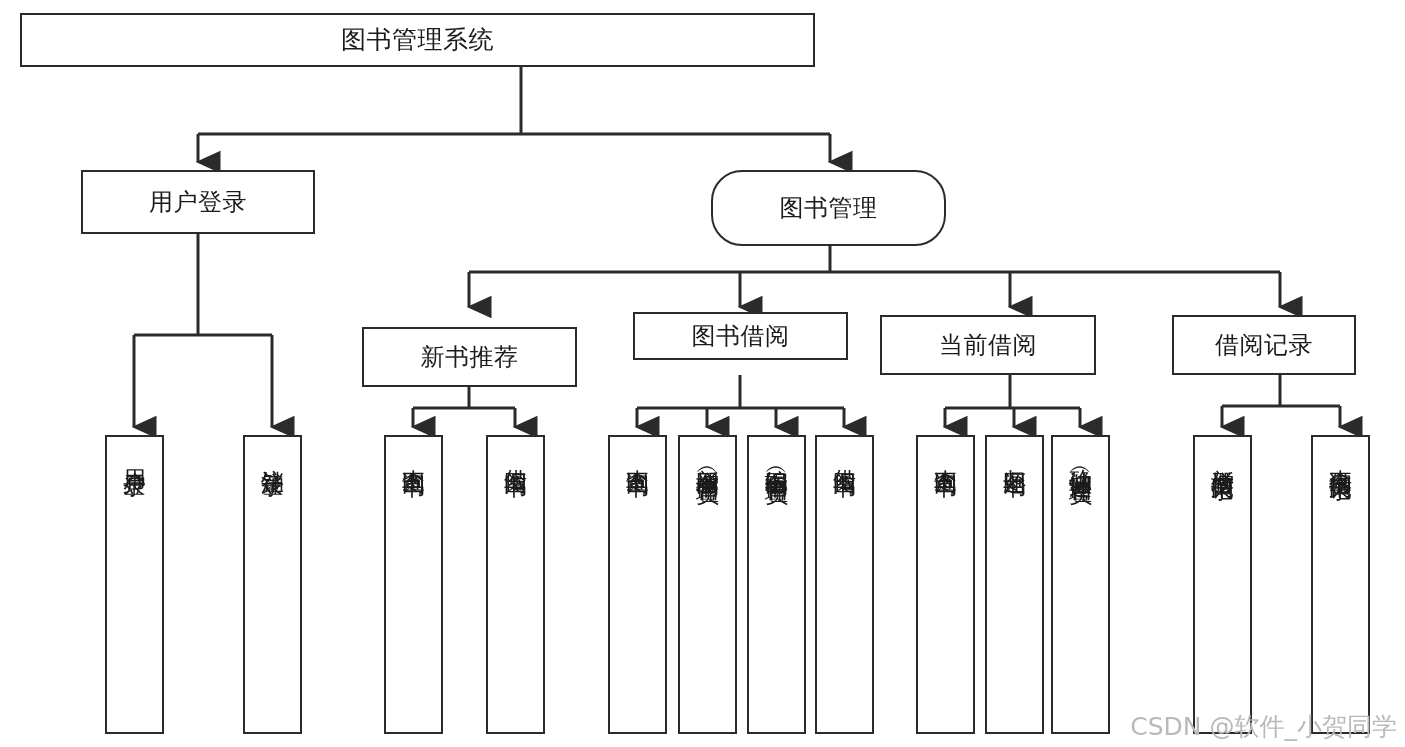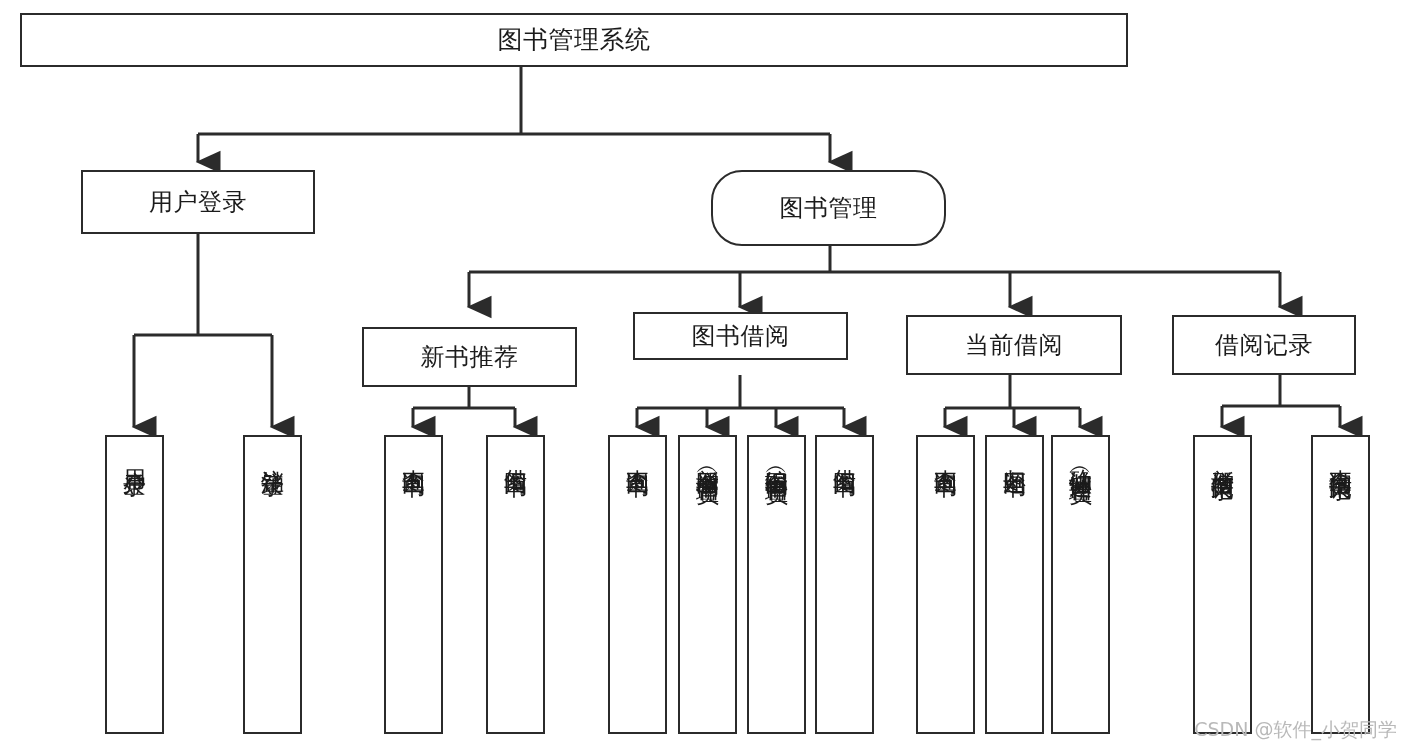--- a/index.html
+++ b/index.html
@@ -58,21 +58,21 @@
     text-orientation: upright;
     font-size: 23px;
     line-height: 1.0;
     letter-spacing: 2px;
     white-space: nowrap;
   }
   .watermark {
     position: absolute;
     right: 8px;
     bottom: 4px;
-    font-size: 19px;
+    font-size: 25px;
     color: #b9b9b9;
     white-space: nowrap;
     font-family: "DejaVu Sans", "Liberation Sans", sans-serif;
   }
 </style>
 </head>
 <body>
 
 <div id="canvas">
 
@@ -119,38 +119,38 @@
       <path d="M 1014 408 L 1014 427" marker-end="url(#arrow)"></path>
       <path d="M 1080 408 L 1080 427" marker-end="url(#arrow)"></path>
 
       <path d="M 1280 375 L 1280 406"></path>
       <path d="M 1222 406 L 1340 406"></path>
       <path d="M 1222 406 L 1222 427" marker-end="url(#arrow)"></path>
       <path d="M 1340 406 L 1340 427" marker-end="url(#arrow)"></path>
     </g>
   </svg>
 
-  <div class="node horiz root" style="left:20px; top:13px; width:1108px; height:54px;">
+  <div class="node horiz root" style="left:20px; top:13px; width:795px; height:54px;">
     <span class="txt">图书管理系统</span>
   </div>
 
   <div class="node horiz" style="left:81px; top:170px; width:234px; height:64px;">
     <span class="txt">用户登录</span>
   </div>
   <div class="node horiz" style="left:711px; top:170px; width:235px; height:76px;border-radius:31px;">
     <span class="txt">图书管理</span>
   </div>
 
   <div class="node horiz" style="left:362px; top:327px; width:215px; height:60px;">
     <span class="txt">新书推荐</span>
   </div>
   <div class="node horiz" style="left:633px; top:312px; width:215px; height:48px;">
     <span class="txt">图书借阅</span>
   </div>
-  <div class="node horiz" style="left:906px; top:315px; width:216px; height:60px;">
+  <div class="node horiz" style="left:880px; top:315px; width:216px; height:60px;">
     <span class="txt">当前借阅</span>
   </div>
   <div class="node horiz" style="left:1172px; top:315px; width:184px; height:60px;">
     <span class="txt">借阅记录</span>
   </div>
 
   <div class="node vert" style="left:105px; top:435px; width:59px; height:299px;">
     <span class="txt">用户登录</span>
   </div>
   <div class="node vert" style="left:243px; top:435px; width:59px; height:299px;">

